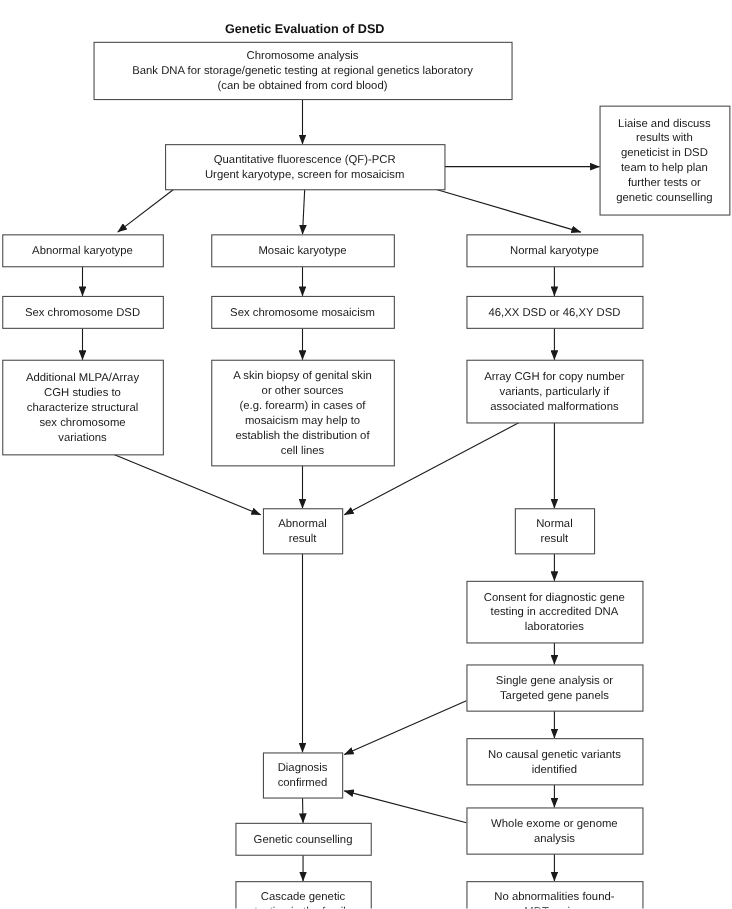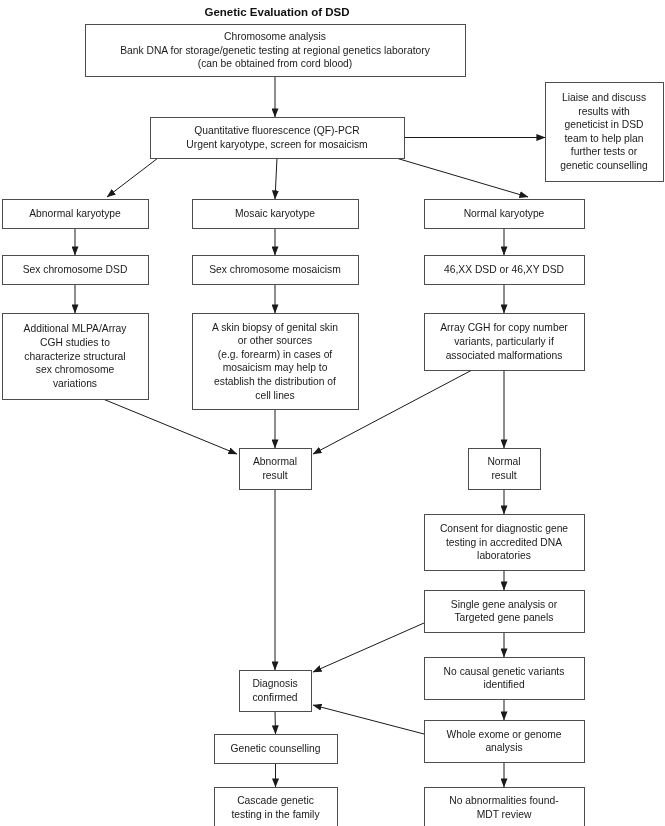--- a/index.html
+++ b/index.html
@@ -10,21 +10,21 @@
   body {
     width: 665px;
     height: 826px;
     position: relative;
     font-family: "Liberation Sans", sans-serif;
     color: #1a1a1a;
     overflow: hidden;
   }
   #chart-root {
     position: absolute;
-    left: 0; top: 2px;
+    left: 0; top: 16px;
     width: 665px;
     height: 706px;
   }
   .flow-title {
     font-size: 11.5px;
     font-weight: bold;
     fill: #111111;
     font-family: "Liberation Sans", sans-serif;
   }
   .node-box {

